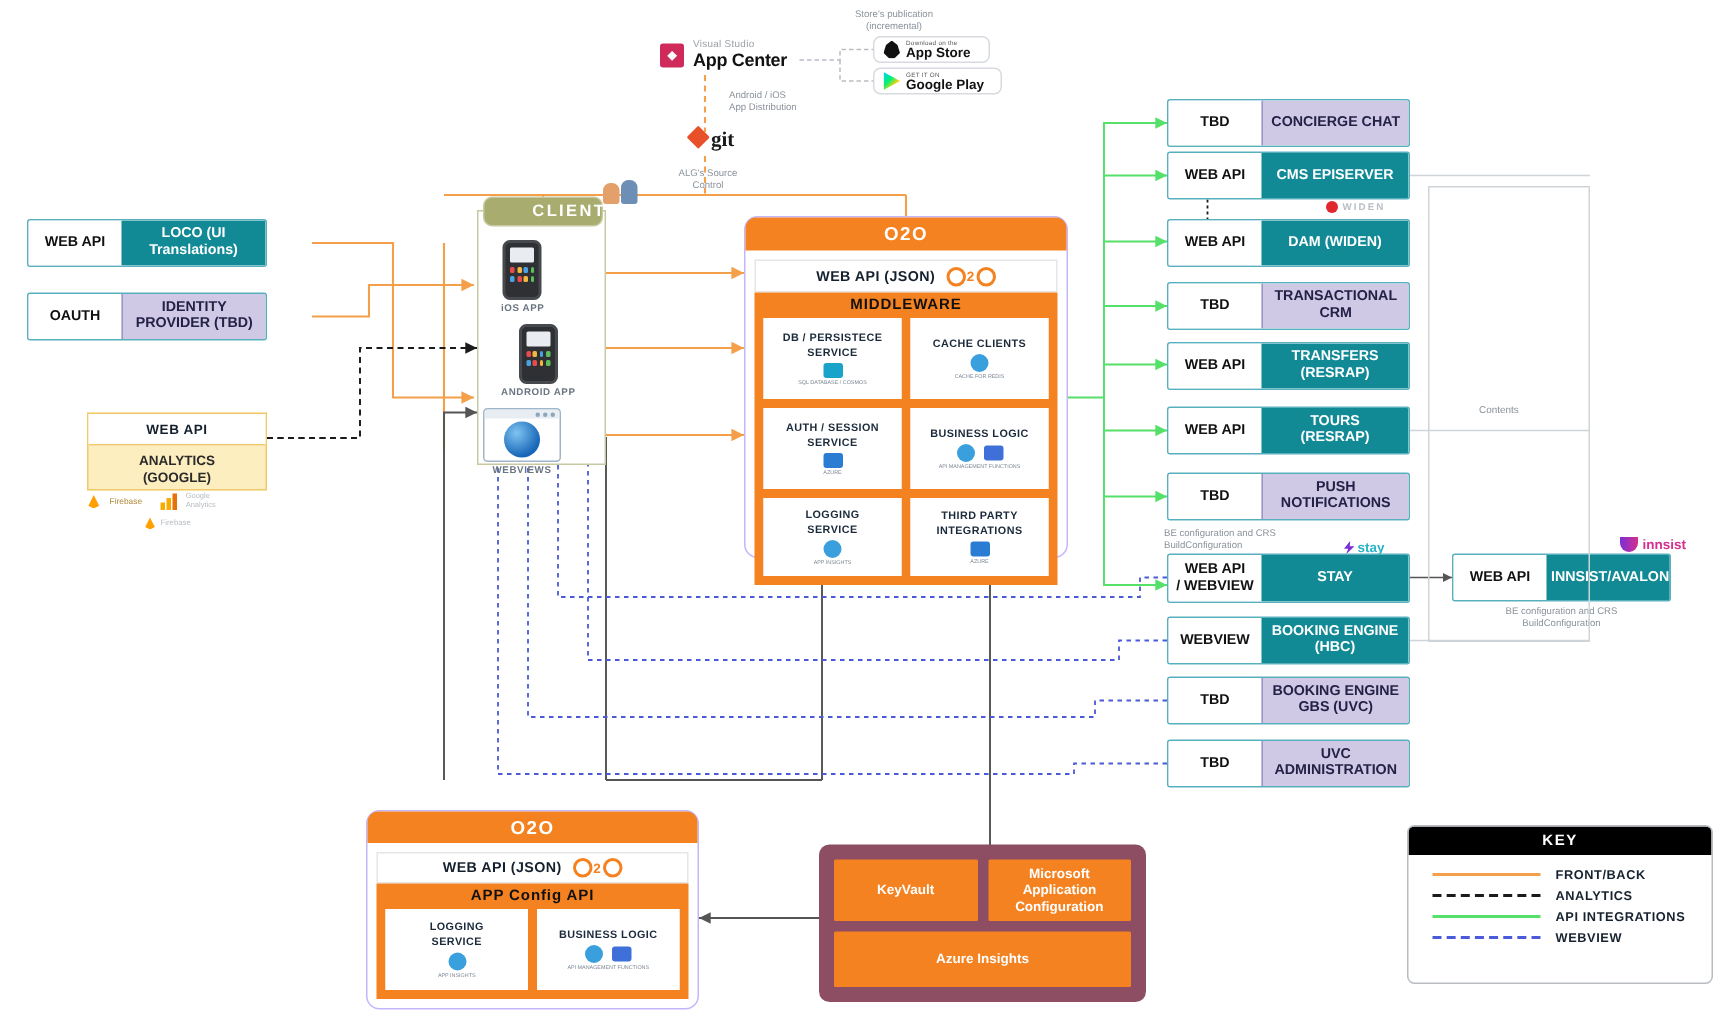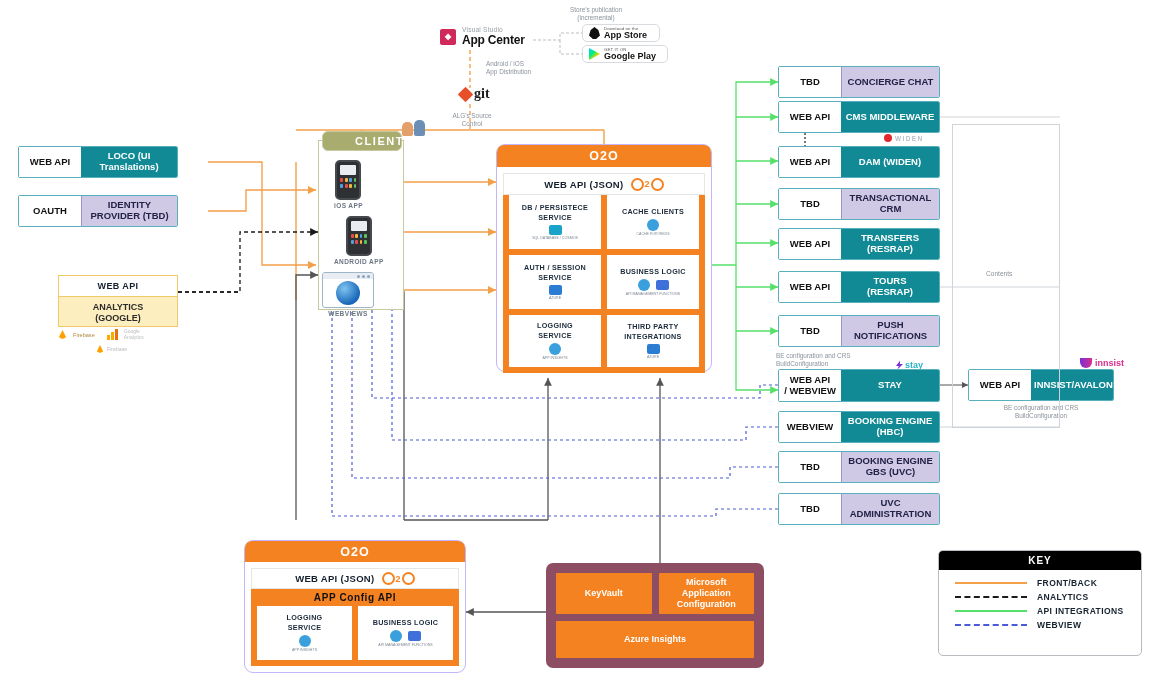--- a/index.html
+++ b/index.html
@@ -75,21 +75,21 @@
   .keylabel{font-size:8.5px;font-weight:bold;color:#16222f;letter-spacing:.4px;}
 
   
   .note{font-size:6.4px;color:#8b939c;line-height:1.3;text-align:center;}
   .storebtn{border:1px solid #d7dbe0;border-radius:5px;background:#fff;display:flex;align-items:flex-start;gap:4px;padding:2px 6px;}
   .storebtn .txt{line-height:1.05;}
   .storebtn .t1{font-size:4.2px;color:#555;letter-spacing:.2px;}
   .storebtn .t2{font-size:9px;font-weight:bold;color:#111;}
   .appcenter .vs{font-size:6.6px;color:#9aa1a8;letter-spacing:.2px;}
   .appcenter .ac{font-size:12px;font-weight:bold;color:#111;letter-spacing:-.2px;}
-  .gitrow{display:flex;align-items:center;gap:3px;}
+  .gitrow{display:flex;gap:3px;}
   .gitrow .gt{font-size:14px;font-weight:bold;color:#1b1b1b;font-family:"Liberation Serif",serif;}
   .diamond{width:11px;height:11px;background:#e8502a;transform:rotate(45deg);border-radius:1px;}
   .wrapbox{border:1px solid #cfd4d8;background:transparent;}
   .contents{font-size:6.6px;color:#8b939c;}
   .brandsm{font-size:6.5px;color:#b9bec4;letter-spacing:1.4px;font-weight:bold;}
 </style>
 </head>
 <body>
 
 <div id="canvas">
@@ -297,20 +297,21 @@
     <div class="o2o-head" style="height:22px;">O2O</div>
     <div style="padding:6px;">
       <div class="webapi-json" style="height:20px;">
         <span>WEB API (JSON)</span>
         <span class="o2o-logo">
             <i></i>
             <b>2</b>
             <i></i>
           </span>
       </div>
+      <div class="mwband" style="height:17px;">MIDDLEWARE</div>
       <div class="svcgrid" style="grid-template-columns:1fr 1fr;padding:0 6px 6px;">
         <div class="svc" style="height:46px;">
           <span style="white-space:pre-line;">DB / PERSISTECE
 SERVICE</span>
           <span class="ico">
               <i class="chip cyan"></i>
             </span>
           <span class="sub">SQL DATABASE / COSMOS</span>
         </div>
         <div class="svc" style="height:46px;">
@@ -355,21 +356,21 @@
       </div>
     </div>
   </div>
 
   <div class="abs splitbox lav" style="left:778px;top:66px;width:162px;height:32px;">
     <div class="lab">TBD</div>
     <div class="ttl" style="white-space:pre-line;">CONCIERGE CHAT</div>
   </div>
   <div class="abs splitbox teal" style="left:778px;top:101px;width:162px;height:32px;">
     <div class="lab">WEB API</div>
-    <div class="ttl" style="white-space:pre-line;">CMS MIDDLEWARE</div>
+    <div class="ttl" style="white-space:pre-line;">CMS EPISERVER</div>
   </div>
   <div class="abs" style="left:884px;top:134px;display:flex;align-items:center;gap:3px;">
     <div style="width:8px;height:8px;border-radius:50%;background:#e0282e;"></div>
     <div class="brandsm">WIDEN</div>
   </div>
   <div class="abs splitbox teal" style="left:778px;top:146px;width:162px;height:32px;">
     <div class="lab">WEB API</div>
     <div class="ttl" style="white-space:pre-line;">DAM (WIDEN)</div>
   </div>
   <div class="abs splitbox lav" style="left:778px;top:188px;width:162px;height:32px;">

